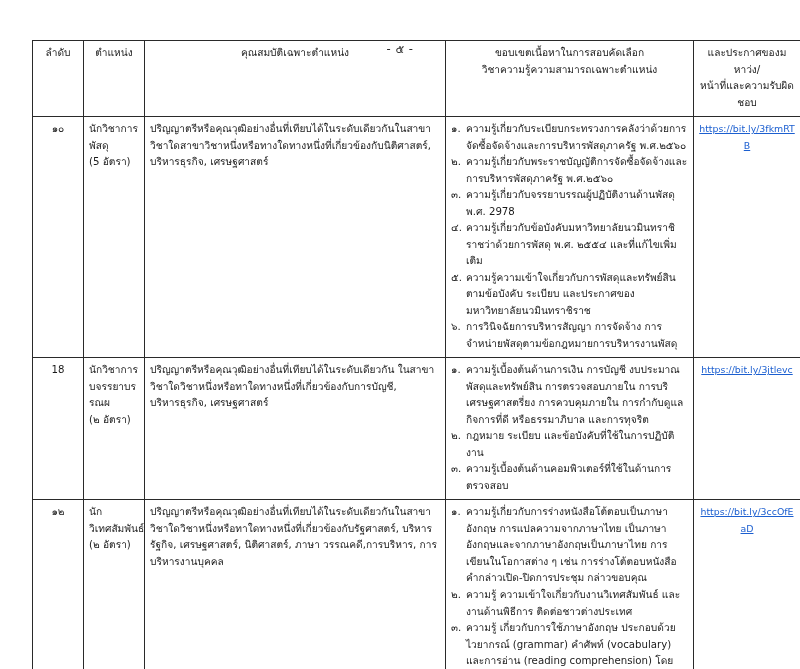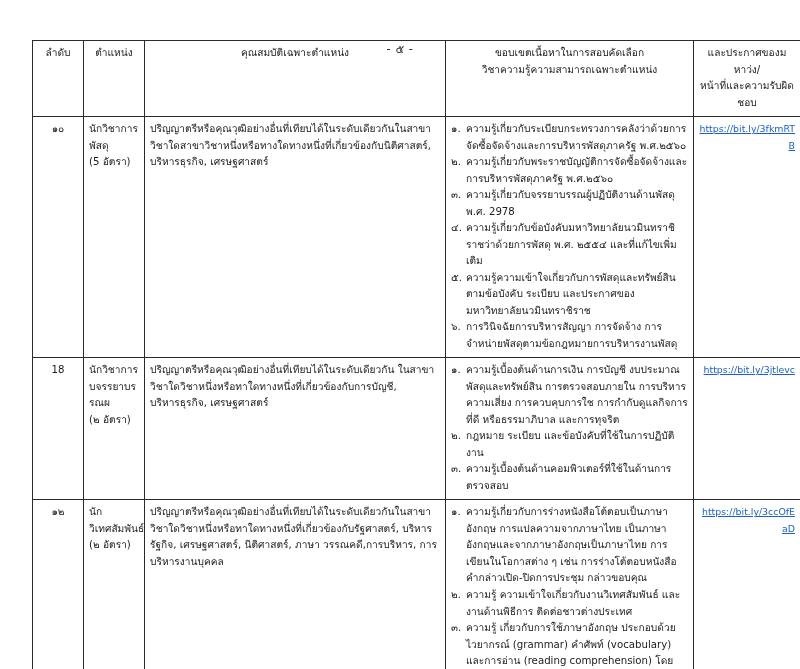--- a/index.html
+++ b/index.html
@@ -67,21 +67,21 @@
   }
   td.cell-pos {
     text-align: left;
     padding-left: 6px;
   }
   .pos-title { display: block; }
   .pos-count { display: block; }
   td.cell-qual { text-align: left; }
   td.cell-scope { padding-left: 4px; }
   td.cell-std {
-    text-align: right;
+    text-align: center;
     padding-left: 4px;
     padding-top: 5px;
     margin-left: 26px;
   }
   .qual-text {
     display: block;
     text-align: left;
   }
   ol.scope-list {
     margin: 0;
@@ -171,21 +171,21 @@
           <td class="cell-no">18</td>
           <td class="cell-pos">
             <span class="pos-title">นักวิชาการ บจรรยาบรรณผ</span>
             <span class="pos-count">(๒ อัตรา)</span>
           </td>
           <td class="cell-qual">
             <span class="qual-text">ปริญญาตรีหรือคุณวุฒิอย่างอื่นที่เทียบได้ในระดับเดียวกัน ในสาขาวิชาใดวิชาหนึ่งหรือทาใดทางหนึ่งที่เกี่ยวข้องกับการบัญชี, บริหารธุรกิจ, เศรษฐศาสตร์</span>
           </td>
           <td class="cell-scope">
             <ol class="scope-list">
-              <li><span class="num">๑.</span><span>ความรู้เบื้องต้นด้านการเงิน การบัญชี งบประมาณ พัสดุและทรัพย์สิน การตรวจสอบภายใน การบริหารความเสี่ยง การควบคุบการใช การกำกับดูแลกิจการที่ดี หรือธรรมาภิบาล และการทุจริต</span></li>
+              <li><span class="num">๑.</span><span>ความรู้เบื้องต้นด้านการเงิน การบัญชี งบประมาณ พัสดุและทรัพย์สิน การตรวจสอบภายใน การบริเศรษฐศาสตรี่ยง การควบคุมภายใน การกำกับดูแลกิจการที่ดี หรือธรรมาภิบาล และการทุจริต</span></li>
               <li><span class="num">๒.</span><span>กฎหมาย ระเบียบ และข้อบังคับที่ใช้ในการปฏิบัติงาน</span></li>
               <li><span class="num">๓.</span><span>ความรู้เบื้องต้นด้านคอมพิวเตอร์ที่ใช้ในด้านการตรวจสอบ</span></li>
             </ol>
           </td>
           <td class="cell-std">
             <a class="std-link" href="#">https://bit.ly/3jtlevc</a>
           </td>
         </tr>
 
         <tr class="r3">

